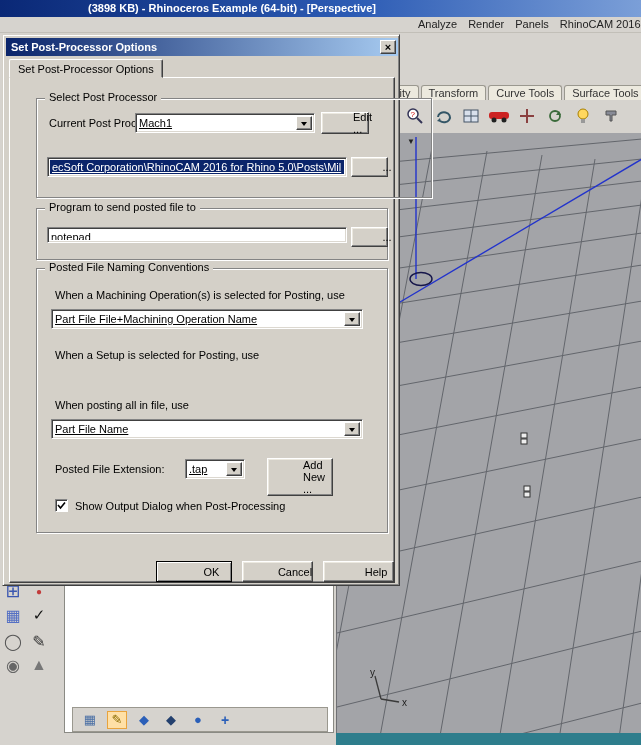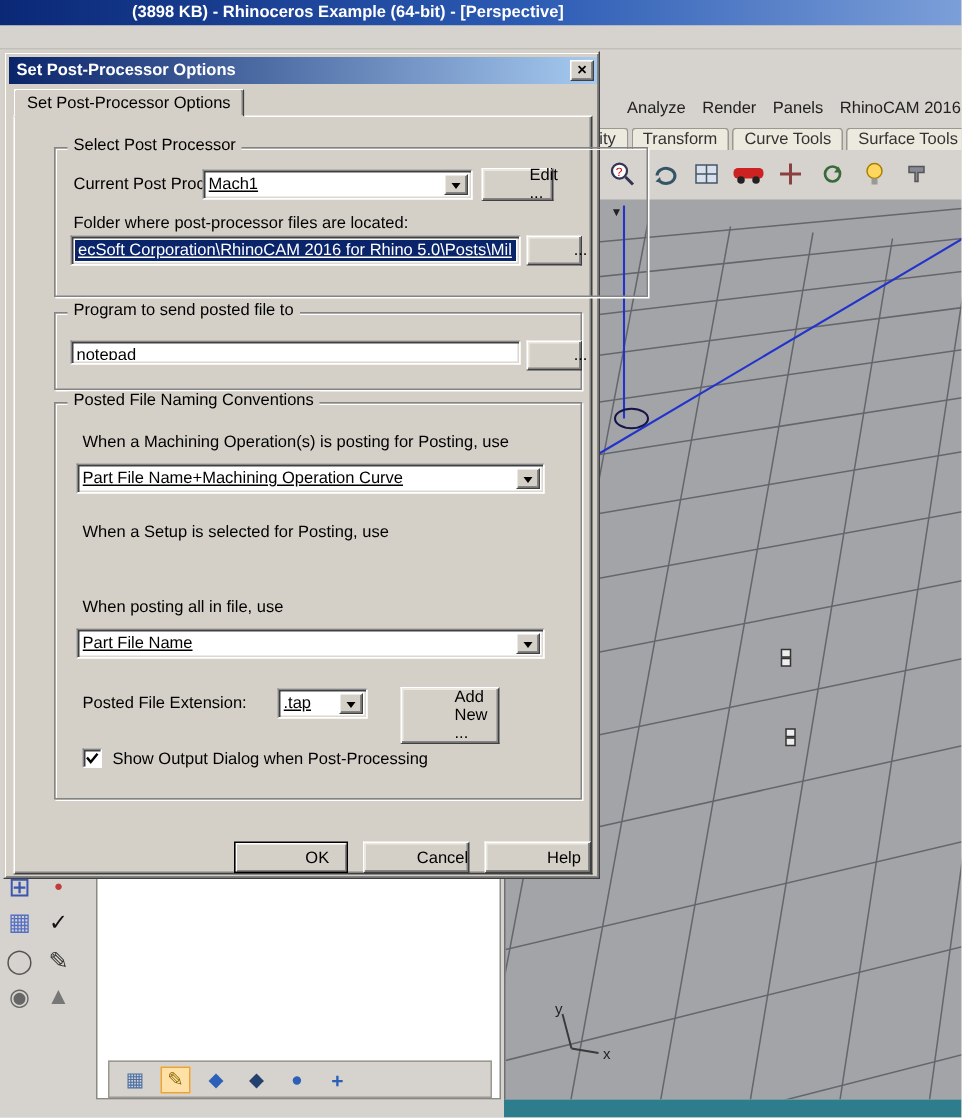--- a/index.html
+++ b/index.html
@@ -10,21 +10,21 @@
   }
   
   .app-titlebar {
     position:absolute; left:0; top:0; width:641px; height:17px;
     background:linear-gradient(90deg,#0a2876,#2c5bb4 55%,#7b9fd8);
     color:#fff; font-weight:bold; line-height:16px; padding-left:88px;
     white-space:nowrap; overflow:hidden;
   }
   .menubar { position:absolute; left:0; top:17px; width:641px; height:16px; background:#d6d3ce; border-bottom:1px solid #c2bfb8; }
   .menu-items { position:absolute; left:418px; top:0; height:16px; display:flex; gap:11px; line-height:15px; color:#222; }
-  .menu-items span { white-space:nowrap;margin-top:48px; }
+  .menu-items span { white-space:nowrap; }
   .ribbon-tabs { position:absolute; left:363px; top:85px; display:flex; gap:2px; z-index:1; }
   .ribbon-tab { background:#ece9de; border:1px solid #9a988f; border-bottom:none; border-radius:3px 3px 0 0; padding:1px 7px; color:#333; white-space:nowrap; }
   .bg-toolbar { position:absolute; left:404px; top:103px; display:flex; gap:6px; align-items:center; height:26px; z-index:1; }
   .bg-tool { width:22px; height:22px; display:flex; align-items:center; justify-content:center; font-size:15px; color:#334; }
   
   .viewport { position:absolute; left:336px; top:133px; width:305px; height:600px; background:#a3a4a8; overflow:hidden; border-left:1px solid #6f7074; z-index:0; }
   .vp-caret { position:absolute; left:70px; top:4px; font-size:8px; color:#222; }
   .vp-svg { position:absolute; left:0; top:0; }
   .statusbar-strip { position:absolute; left:336px; top:733px; width:305px; height:12px; background:#2e7d8c; }
   
@@ -245,41 +245,40 @@
       <div class="group" style="left:26px;top:20px;width:396px;height:100px">
         <span class="legend">Select Post Processor</span>
         <span class="lbl" style="left:12px;top:18px">Current Post Processor:</span>
         <div class="field" style="left:98px;top:14px;width:180px;height:20px">
           <span class="txt">Mach1</span>
           <div class="drop">
               <div class="arrow"></div>
             </div>
         </div>
         <div class="btn" style="left:284px;top:13px;width:48px;height:22px">Edit ...</div>
-        <span class="lbl" style="left:12px;top:44px">Folder where post-processor files are located:</span>
         <div class="field" style="left:10px;top:58px;width:300px;height:20px">
           <span class="txt sel">ecSoft Corporation\RhinoCAM 2016 for Rhino 5.0\Posts\Mil</span>
         </div>
         <div class="btn" style="left:314px;top:58px;width:23px;height:20px">...</div>
       </div>
 
       <div class="group" style="left:26px;top:130px;width:352px;height:52px">
         <span class="legend">Program to send posted file to</span>
         <div class="field" style="left:10px;top:18px;width:300px;height:16px">
           <span class="txt">notepad</span>
         </div>
         <div class="btn" style="left:314px;top:18px;width:23px;height:20px">...</div>
       </div>
 
       <div class="group" style="left:26px;top:190px;width:352px;height:265px">
         <span class="legend">Posted File Naming Conventions</span>
 
-        <span class="lbl" style="left:18px;top:20px">When a Machining Operation(s) is posting for Posting, use</span>
+        <span class="lbl" style="left:18px;top:20px">When a Machining Operation(s) is selected for Posting, use</span>
         <div class="field" style="left:14px;top:40px;width:312px;height:20px">
-          <span class="txt">Part File Name+Machining Operation Curve</span>
+          <span class="txt">Part File File+Machining Operation Name</span>
           <div class="drop">
               <div class="arrow"></div>
             </div>
         </div>
 
         <span class="lbl" style="left:18px;top:80px">When a Setup is selected for Posting, use</span>
 
         <span class="lbl" style="left:18px;top:130px">When posting all in file, use</span>
         <div class="field" style="left:14px;top:150px;width:312px;height:20px">
           <span class="txt">Part File Name</span>

